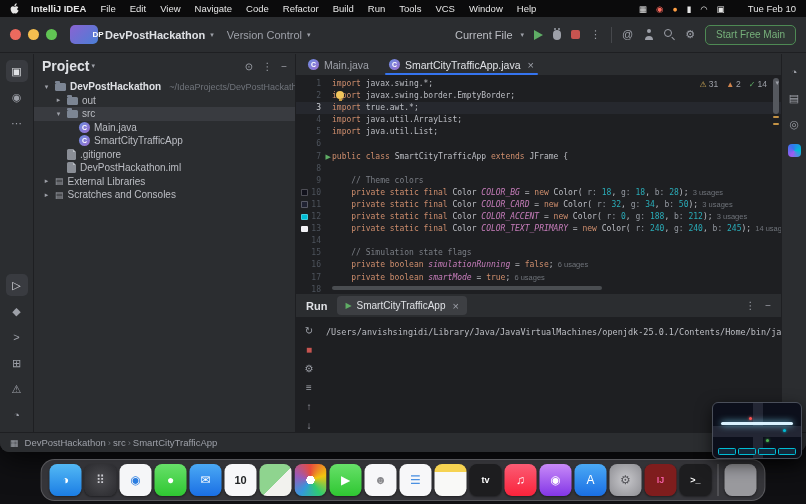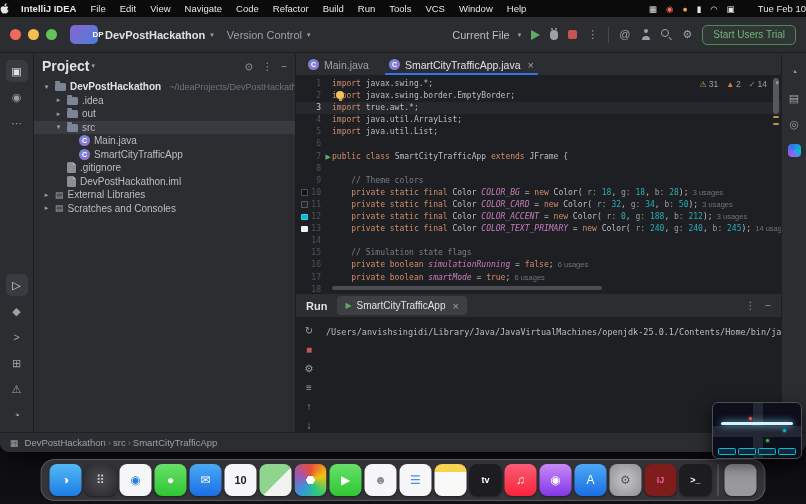--- a/index.html
+++ b/index.html
@@ -2,21 +2,21 @@
 <html><head>
 <meta charset="utf-8">
 <style>
   html,body{margin:0;padding:0;background:#070708;}
   *{box-sizing:border-box;}
   .screen{position:relative;width:806px;height:504px;overflow:hidden;background:#101013;
           font-family:"Liberation Sans",sans-serif;-webkit-font-smoothing:antialiased;}
 
   
   .menubar{position:absolute;top:0;left:0;right:0;height:17px;background:#0b0b0c;display:flex;
-           align-items:center;padding:0 0;color:#e6e6e6;font-size:9.5px;z-index:30;}
+           align-items:center;padding:0 10px;color:#e6e6e6;font-size:9.5px;z-index:30;}
   .mb-apple{display:flex;align-items:center;margin-right:4px;}
   .mb-item{padding:0 7px;white-space:nowrap;}
   .mb-item.bold{font-weight:bold;}
   .mb-spacer{flex:1;}
   .mb-icon{font-size:8.5px;margin-left:9px;}
   .mb-date{margin-left:23px;white-space:nowrap;}
 
   
   .window{position:absolute;top:17px;left:0;width:806px;height:435px;background:#2b2d30;
           border-radius:0 0 9px 9px;overflow:hidden;box-shadow:0 8px 30px rgba(0,0,0,.7);}
@@ -212,21 +212,21 @@
             <span class="i-play"></span>
             <span class="i-bug"></span>
             <span class="i-stop"></span>
             <span class="i-glyph">⋮</span>
             <span class="tb-sep"></span>
             <span class="i-glyph">@</span>
             <span class="i-person"></span>
             <span class="i-search"></span>
             <span class="i-glyph">⚙</span>
           </span>
-        <span class="trial-btn">Start Users Trial</span>
+        <span class="trial-btn">Start Free Main</span>
       </div>
     </div>
 
     <div class="main">
 
       <div class="left-strip">
         <span style="display:flex;flex-direction:column;align-items:center;">
             <div class="strip-icon active">▣</div>
             <div class="strip-icon">◉</div>
             <div class="strip-icon">⋯</div>
@@ -251,25 +251,20 @@
               <span>⋮</span>
               <span>−</span>
             </span>
         </div>
         <div class="tree">
             <div class="tree-row" style="padding-left: 8px;">
               <span class="chev">▾</span>
               <span class="icn-folder"></span>
               <span class="tlabel bold">DevPostHackathon</span>
               <span class="tpath">~/IdeaProjects/DevPostHackathon</span>
-            </div>
-            <div class="tree-row" style="padding-left: 20px;">
-              <span class="chev">▸</span>
-              <span class="icn-folder"></span>
-              <span class="tlabel">.idea</span>
             </div>
             <div class="tree-row" style="padding-left: 20px;">
               <span class="chev">▸</span>
               <span class="icn-folder"></span>
               <span class="tlabel">out</span>
             </div>
             <div class="tree-row selected" style="padding-left: 20px;">
               <span class="chev">▾</span>
               <span class="icn-folder"></span>
               <span class="tlabel">src</span>

